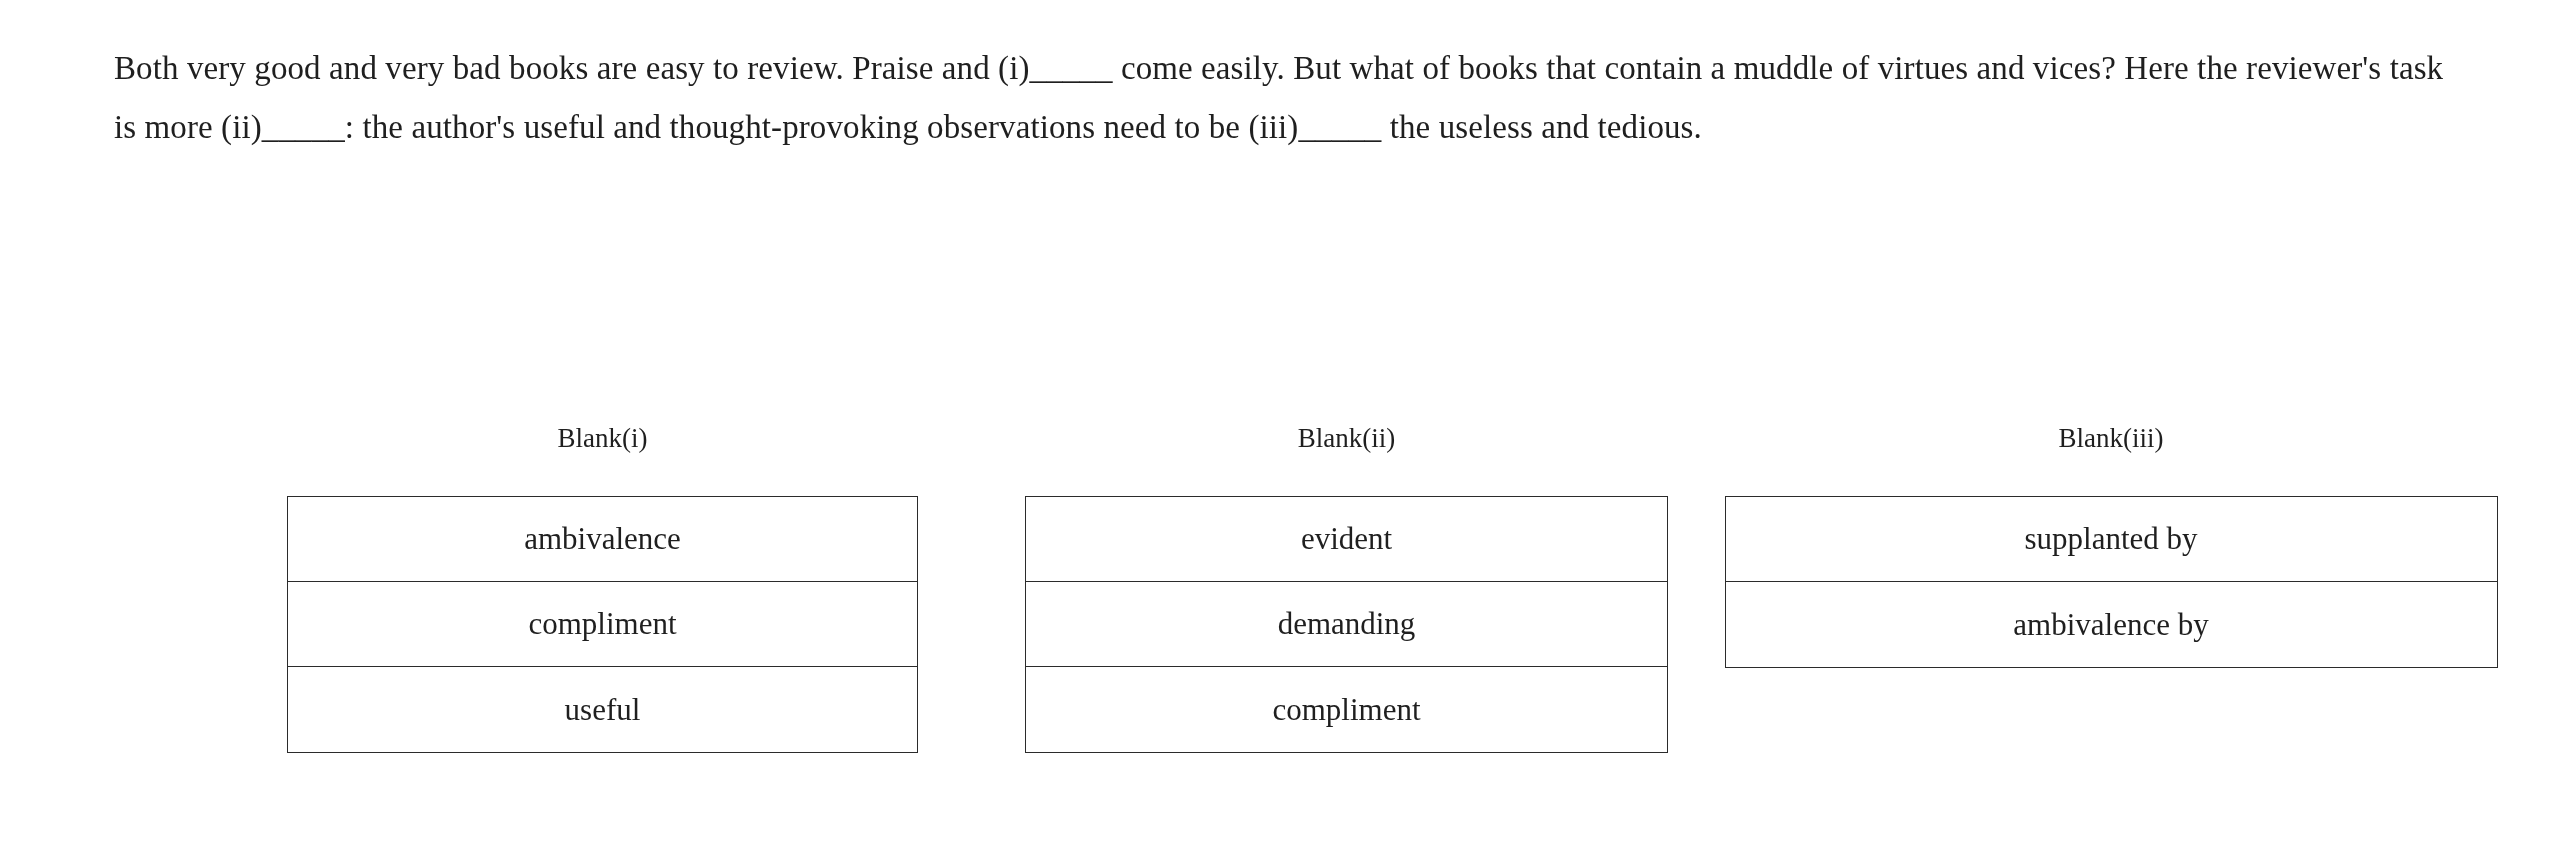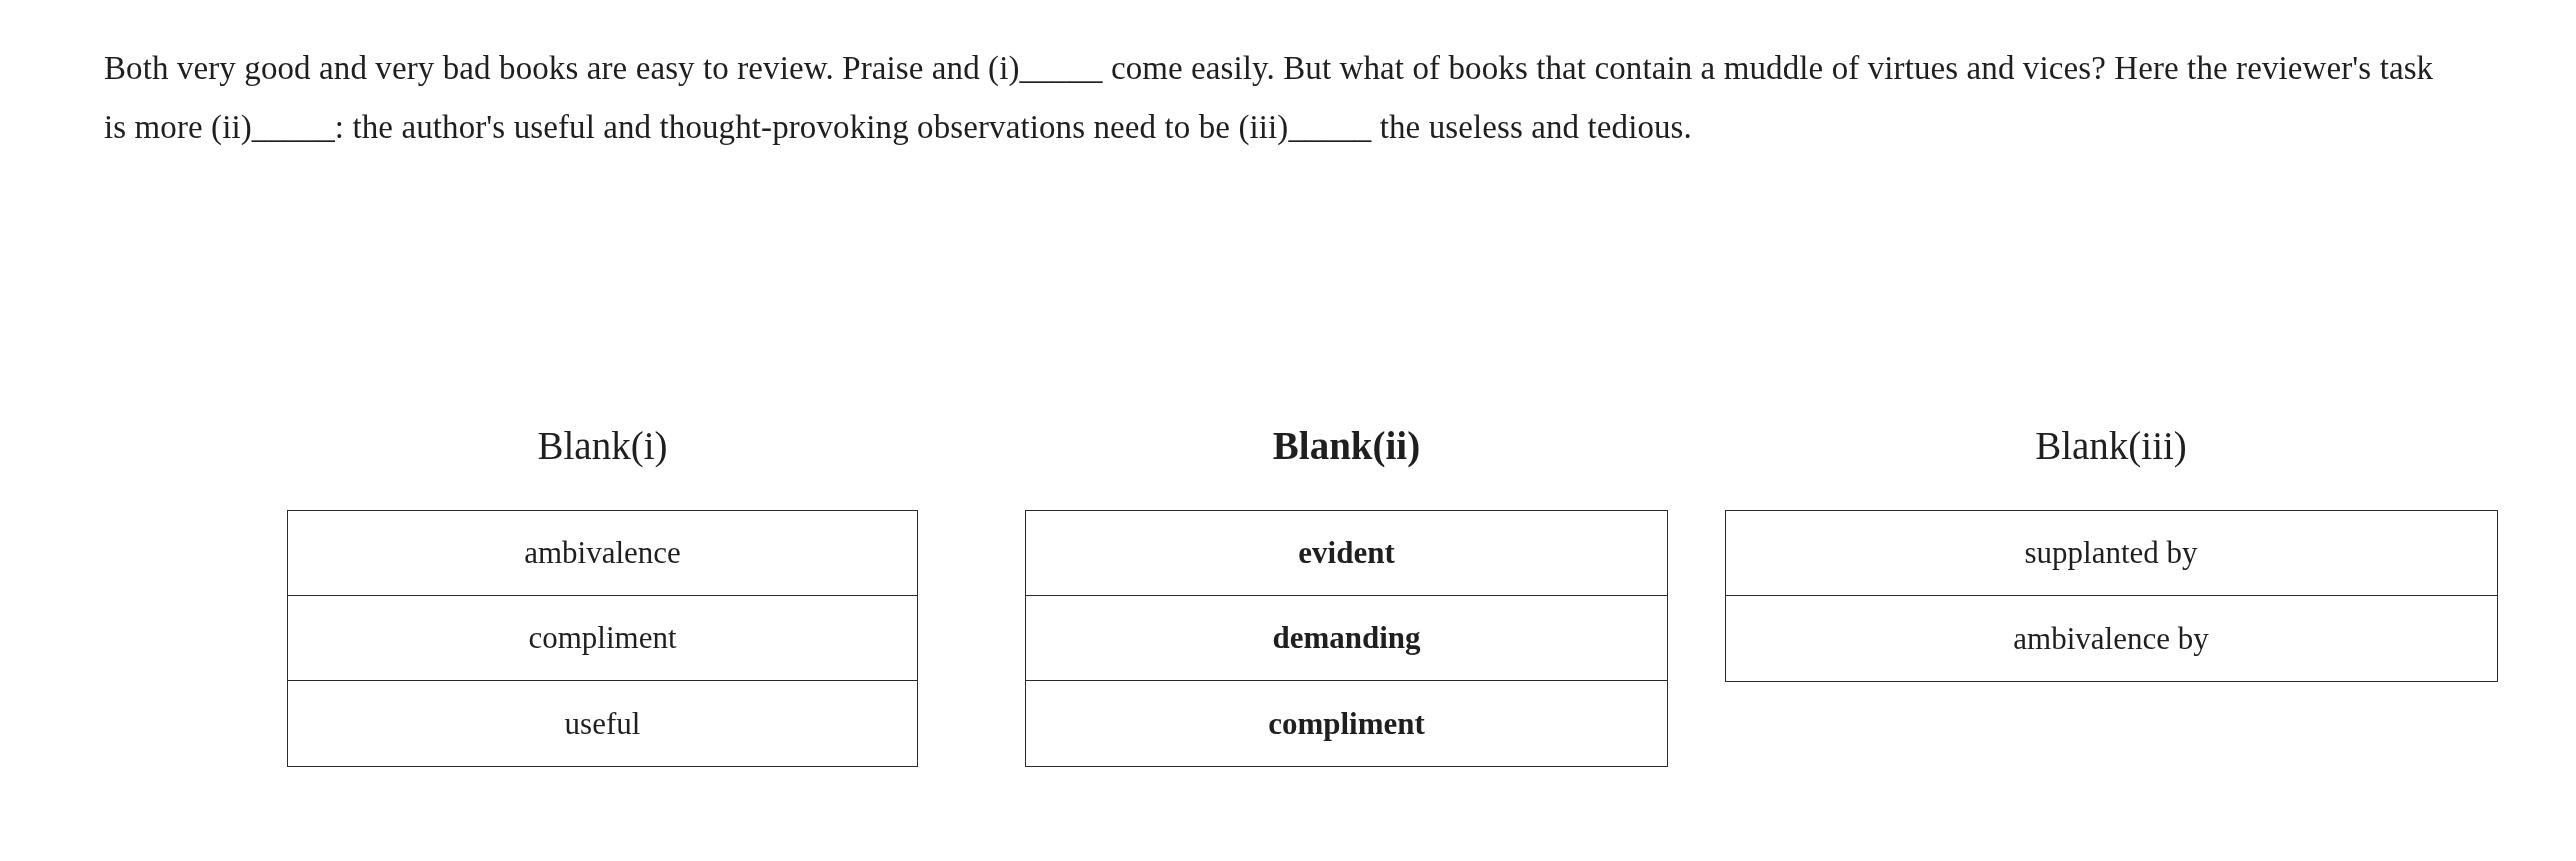--- a/index.html
+++ b/index.html
@@ -15,21 +15,21 @@
     overflow: hidden;
   }
   .page {
     position: relative;
     width: 2576px;
     height: 861px;
     box-sizing: border-box;
   }
   .passage {
     position: absolute;
-    left: 104px;
+    left: 114px;
     top: 39px;
     width: 2351px;
     font-size: 33px;
     line-height: 1.78;
     color: #1f1f1f;
     letter-spacing: 0.1px;
   }
   .blanks-area {
     position: absolute;
     left: 114px;
@@ -39,24 +39,24 @@
     flex-direction: row;
     align-items: flex-start;
   }
   .blank-col {
     width: 708px;
     display: flex;
     flex-direction: column;
     align-items: center;
   }
   .blank-col.col-1 { margin-left: 155px; }
-  .blank-col.col-2 { margin-left: 77px; font-weight: bold; }
+  .blank-col.col-2 { margin-left: 77px; }
   .blank-col.col-3 { margin-left: 77px; }
   .blank-title {
-    font-size: 39px;
+    font-size: 27px;
     color: #1f1f1f;
     margin-bottom: 42px;
     text-align: center;
   }
   .options {
     border: 1.6px solid #2b2b2b;
     width: 631px;
     box-sizing: border-box;
     background: #737373;
   }

